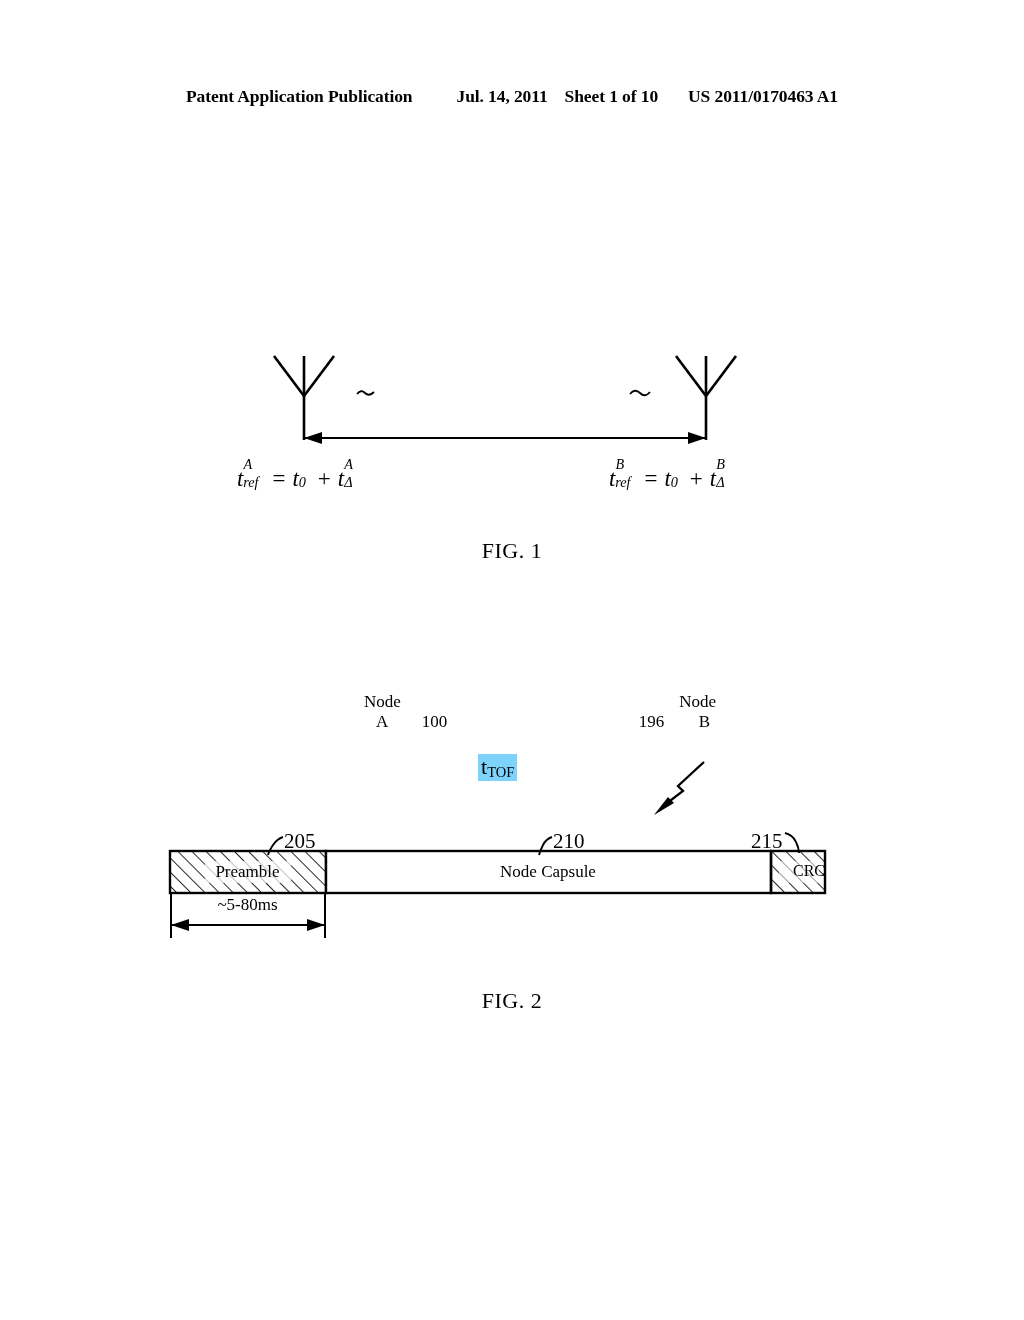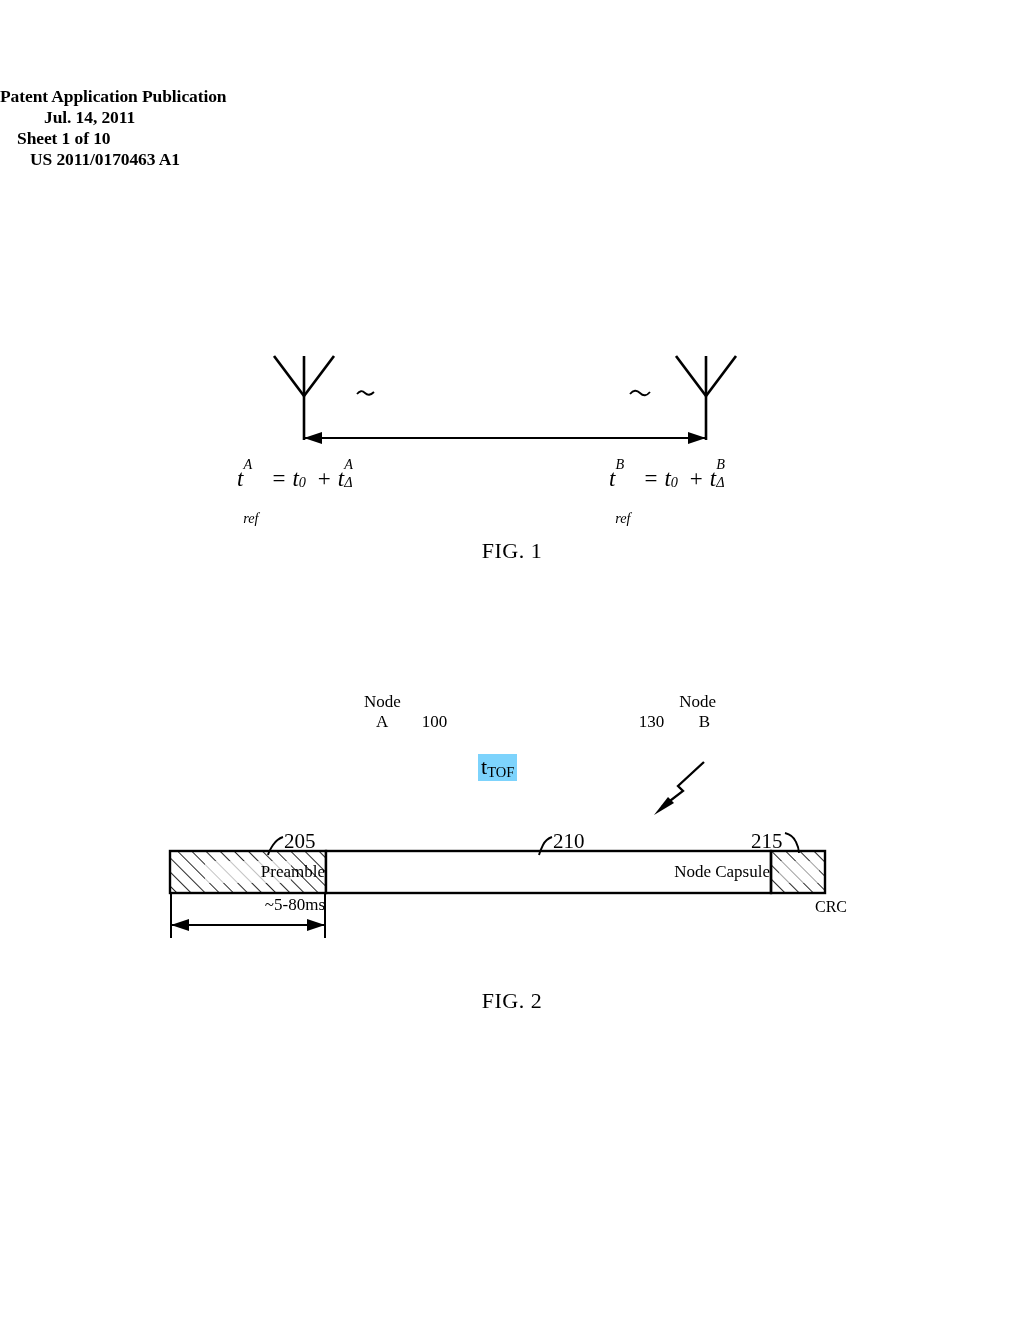--- a/index.html
+++ b/index.html
@@ -17,27 +17,26 @@
   }
 
   
   #patent-header {
     position: absolute;
     top: 86px;
     left: 0;
     width: 1024px;
     display: flex;
     justify-content: center;
-    align-items: flex-start;
+    align-items: center;
     font-family: "Liberation Serif", "DejaVu Serif", serif;
     font-weight: bold;
     font-size: 17.5px;
     letter-spacing: -0.1px;
     white-space: nowrap;
-    flex-direction: column;
   }
   #patent-header .hdr-pub { }
   #patent-header .hdr-date { margin-left: 44px; }
   #patent-header .hdr-sheet { margin-left: 17px; }
   #patent-header .hdr-num { margin-left: 30px; }
 
   
   .fig-caption {
     position: absolute;
     width: 1024px;
@@ -97,21 +96,20 @@
     left: 100%;
     font-size: 0.62em;
     font-style: italic;
   }
   .equation .sub-wide {
     position: absolute;
     top: 0.55em;
     left: 96%;
     font-size: 0.62em;
     font-style: italic;
-    margin-top: 36px;
   }
   .equation .op { margin: 0 7px; font-style: normal; }
   .equation .gap { display: inline-block; width: 22px; }
 
   
   #tof-label {
     position: absolute;
     left: 478px;
     top: 424px;
     font-size: 22px;
@@ -137,25 +135,25 @@
   }
   #ref-205 { left: 284px; top: 829px; }
   #ref-210 { left: 553px; top: 829px; }
   #ref-215 { left: 751px; top: 829px; }
 
   .pkt-text {
     position: absolute;
     font-size: 17px;
     font-family: "Liberation Serif", "DejaVu Serif", serif;
     white-space: nowrap;
-    text-align: right;
+    text-align: center;
   }
   #preamble-text { left: 170px; top: 862px; width: 155px; }
   #datacapsule-text { left: 326px; top: 862px; width: 444px; }
-  #crc-text { left: 771px; top: 862px; width: 76px; font-size: 16px; margin-top: 36px; }
+  #crc-text { left: 771px; top: 862px; width: 76px; font-size: 16px; }
   #dim-text { left: 170px; top: 895px; width: 155px; font-size: 17px; }
 </style>
 </head>
 <body>
 
 <div id="patent-header">
   <span class="hdr-pub">Patent Application Publication</span>
   <span class="hdr-date">Jul. 14, 2011</span>
   <span class="hdr-sheet">Sheet 1 of 10</span>
   <span class="hdr-num">US 2011/0170463 A1</span>
@@ -192,21 +190,21 @@
     <div class="nl-row2">
       <span>A</span>
       <span style="display:inline-block;width:26px"></span>
       <span>100</span>
     </div>
   </div>
 
   <div id="node-b-label" class="label-node">
     <div class="nl-row1">Node</div>
     <div class="nl-row2">
-      <span>130</span>
+      <span>196</span>
       <span style="display:inline-block;width:26px"></span>
       <span>B</span>
     </div>
   </div>
 
   <div id="tof-label"><span>t</span><span class="tof-sub">TOF</span></div>
 </div>
 
 <div id="eq-a" class="equation"><span class="var"><span>t</span><span class="sup">A</span><span class="sub-wide">ref</span></span><span class="gap"></span><span class="op">=</span><span class="var"><span>t</span><span class="sub">0</span></span><span style="display:inline-block;width:12px"></span><span class="op">+</span><span class="var"><span>t</span><span class="sup">A</span><span class="sub">Δ</span></span></div>
 

